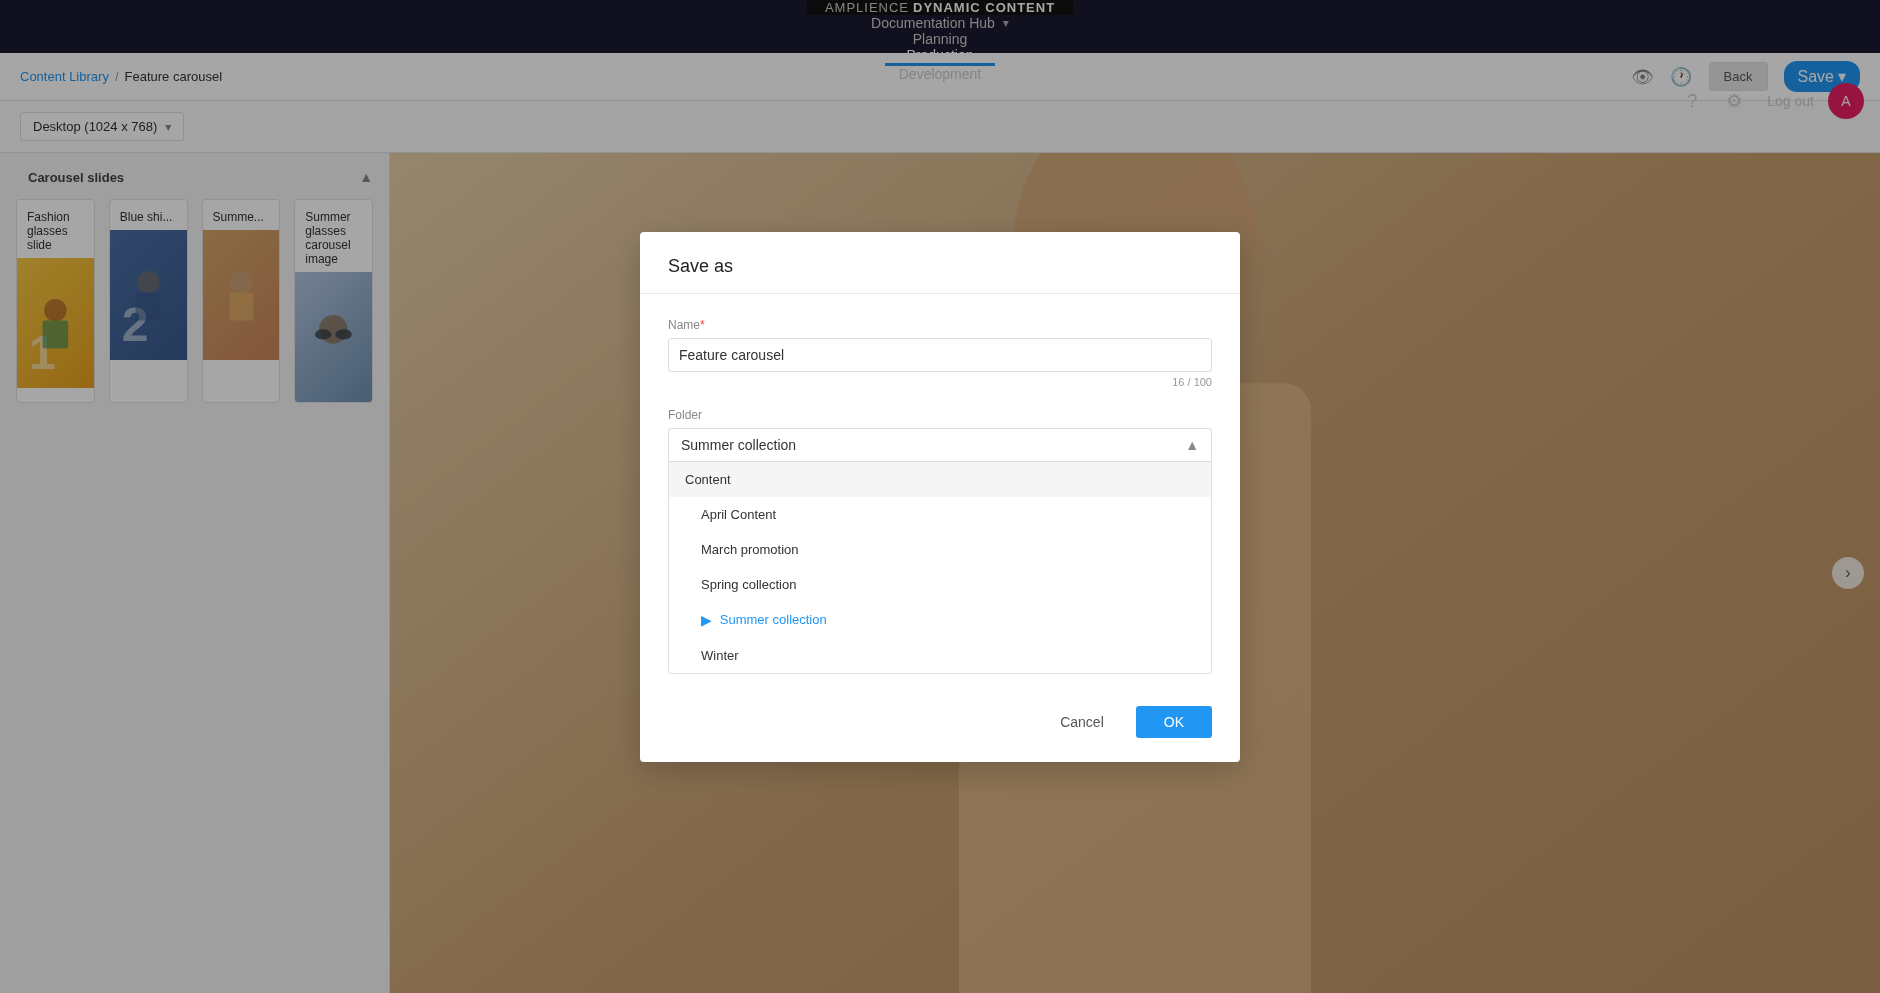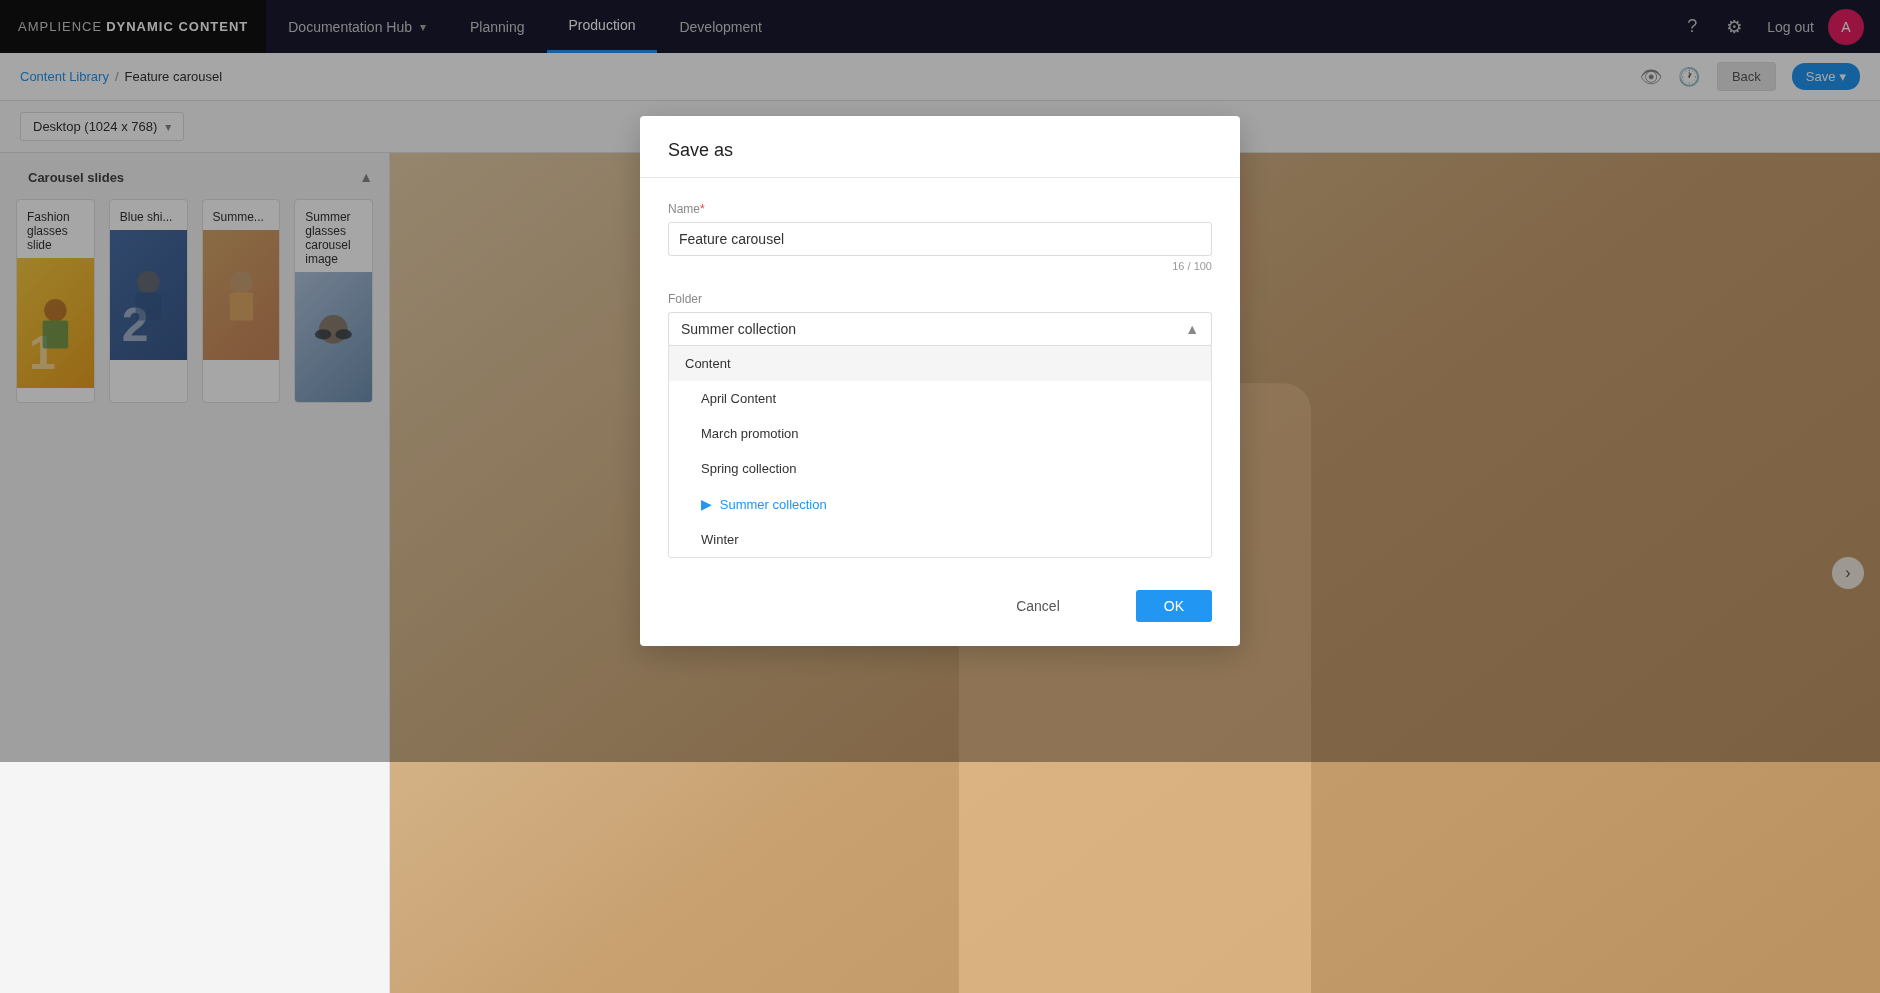--- a/index.html
+++ b/index.html
@@ -1,21 +1,21 @@
 <!DOCTYPE html>
 <html><head>
   <meta charset="utf-8">
   <style>
     * { box-sizing: border-box; margin: 0; padding: 0; }
     body { font-family: 'Segoe UI', Arial, sans-serif; background: #f0f0f0; width: 1880px; height: 993px; overflow: hidden; position: relative; }
 
     
     .top-nav {
       display: flex; align-items: center; height: 53px;
-      background: #1a1a2e; color: #fff; position: relative; z-index: 10;
+      background: #1a1a2e; color: #fff; position: relative; z-index: 10; flex-direction: column;
     }
     .brand {
       display: flex; align-items: center; padding: 0 18px; height: 100%;
       background: #111; min-width: 250px;
     }
     .brand-amplience { font-weight: 300; font-size: 13px; color: #ccc; letter-spacing: 1px; text-transform: uppercase; }
     .brand-dynamic { font-weight: 700; font-size: 13px; color: #fff; letter-spacing: 1px; text-transform: uppercase; margin-left: 4px; }
     .nav-item {
       display: flex; align-items: center; height: 100%; padding: 0 22px;
       font-size: 14px; color: #ccc; cursor: pointer; position: relative;
@@ -43,21 +43,21 @@
     .breadcrumb-link { color: #2196f3; font-size: 13px; cursor: pointer; }
     .breadcrumb-sep { color: #999; margin: 0 6px; font-size: 13px; }
     .breadcrumb-current { color: #333; font-size: 13px; }
     .breadcrumb-right { margin-left: auto; display: flex; align-items: center; gap: 16px; }
     .bc-icon { color: #888; font-size: 18px; cursor: pointer; }
     .bc-btn {
       font-size: 13px; color: #555; padding: 6px 14px; border: 1px solid #ddd;
       border-radius: 3px; cursor: pointer; background: #e5e5e5;
     }
     .bc-btn-save {
-      font-size: 13px; color: #fff; padding: 6px 14px;
+      font-size: 16px; color: #fff; padding: 6px 14px;
       border: none; border-radius: 13px; cursor: pointer;
       background: #2196f3; display: flex; align-items: center; gap: 4px;
     }
 
     
     .toolbar {
       display: flex; align-items: center; height: 52px; padding: 0 20px;
       background: #fafafa; border-bottom: 1px solid #e0e0e0;
     }
     .toolbar-select {
@@ -113,21 +113,21 @@
     }
     .right-arrow-btn {
       position: absolute; right: 16px; top: 50%; transform: translateY(-50%);
       width: 32px; height: 32px; background: rgba(255,255,255,0.8);
       border-radius: 50%; display: flex; align-items: center; justify-content: center;
       cursor: pointer; font-size: 16px; color: #555;
     }
 
     
     .modal-overlay {
-      position: fixed; top: 0; left: 0; width: 1880px; height: 762px;
+      position: fixed; top: 0; left: 0; width: 1880px; height: 993px;
       background: rgba(0,0,0,0.35); z-index: 100;
       display: flex; align-items: center; justify-content: center;
     }
 
     
     .dialog {
       background: #fff; border-radius: 4px; width: 600px;
       box-shadow: 0 8px 32px rgba(0,0,0,0.2); overflow: visible;
     }
     .dialog-header { padding: 24px 28px 16px; border-bottom: 1px solid #e8e8e8; }
@@ -169,21 +169,20 @@
       padding: 16px 28px 24px; gap: 12px;
     }
     .btn-cancel {
       padding: 8px 20px; border: none; background: transparent;
       font-size: 14px; color: #555; cursor: pointer; border-radius: 3px;
     }
     .btn-ok {
       padding: 8px 28px; border: none; background: #2196f3;
       font-size: 14px; color: #fff; cursor: pointer; border-radius: 3px;
       font-weight: 500;
-      margin-left: 44px;
     }
 
     
     .person-figure {
       position: absolute; top: 0; left: 0; right: 0; bottom: 0;
       background: linear-gradient(180deg, #e8c89a 0%, #d4a870 50%, #c89058 100%);
     }
   </style>
 </head>
 <body>

